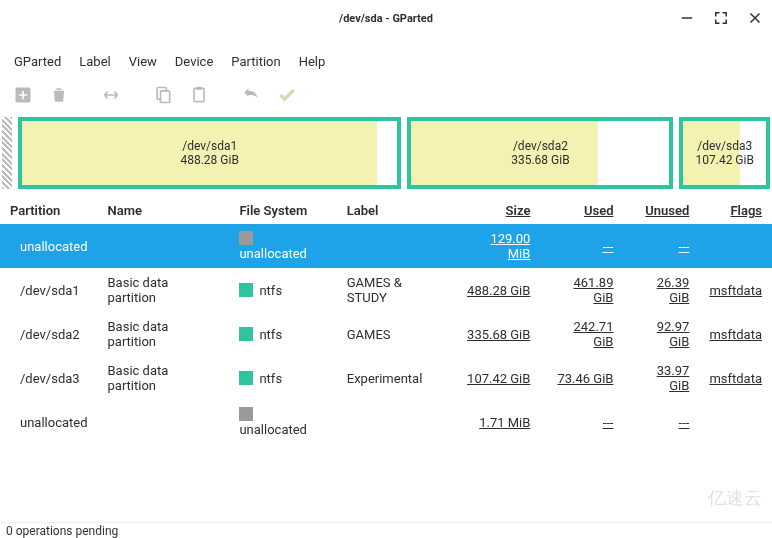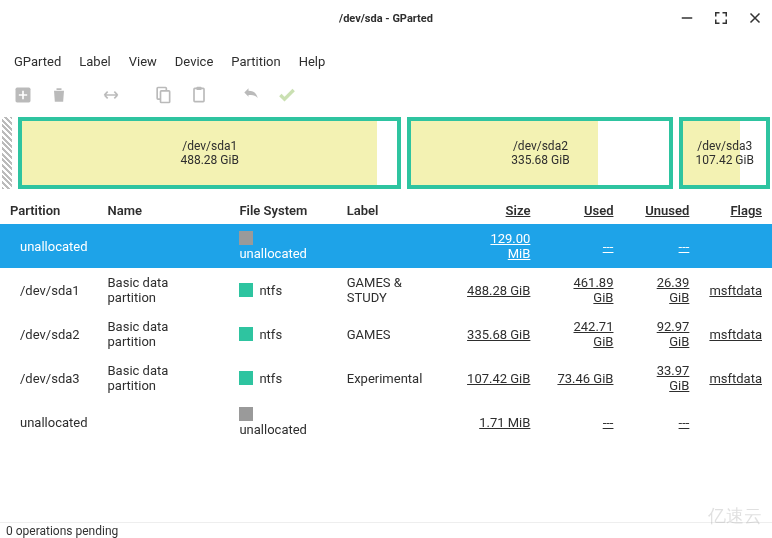--- a/index.html
+++ b/index.html
@@ -33,21 +33,21 @@
 th { text-align: left; font-weight: 600; padding: 6px 10px; font-size: 13px; background: #fff; position: sticky; top: 0; }
 th.r, td.r { text-align: right; text-decoration: underline; }
 td { padding: 7px 10px; font-size: 13px; margin-top: 16px; }
 tr.sel td { background: #1ea3e8; color: #fff; }
 .fs-sw { display: inline-block; width: 14px; height: 14px; margin-right: 6px; vertical-align: -2px; }
 .fs-ntfs { background: #2ec4a0; }
 .fs-unalloc { background: #9a9a9a; }
 
 .statusbar { height: 16px; display: flex; align-items: center; padding: 0 6px; font-size: 12px; color: #333; border-top: 1px solid #eee; }
 
-.watermark { position: absolute; right: 10px; bottom: 10px; opacity: 0.25; font-size: 18px; color: #888; pointer-events: none; }
+.watermark { position: absolute; right: 10px; bottom: 28px; opacity: 0.25; font-size: 18px; color: #888; pointer-events: none; }
 
 svg { width: 20px; height: 20px; }
 </style>
 </head>
 <body>
 
 <div class="titlebar">
   <div class="title">/dev/sda - GParted</div>
   <div class="win-controls">
     <div class="win-btn">

